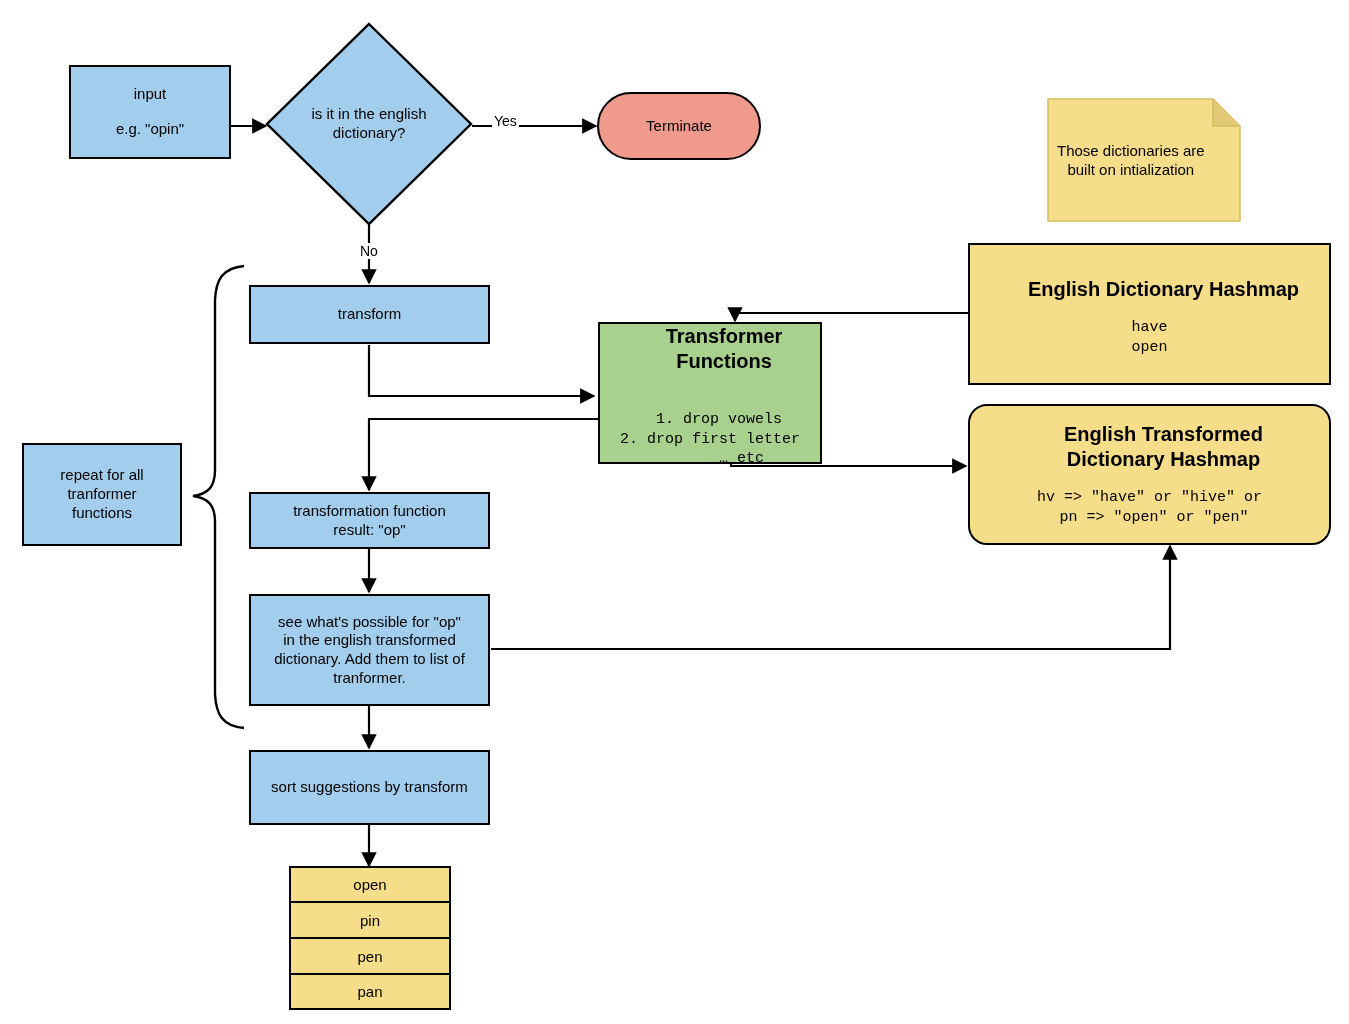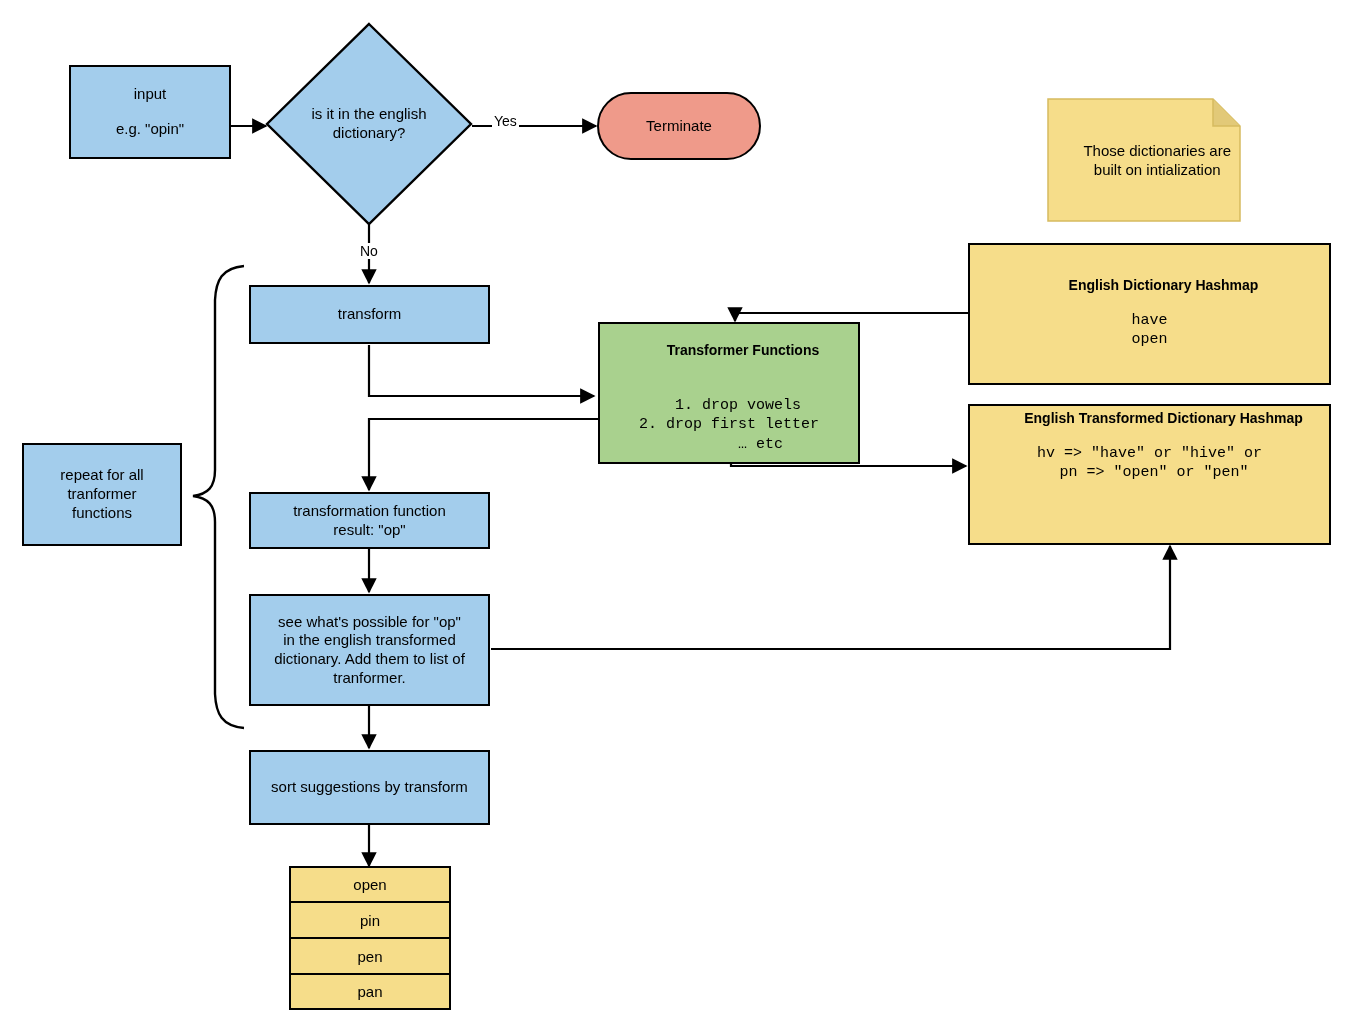--- a/index.html
+++ b/index.html
@@ -33,21 +33,21 @@
   .blue  { background: #a3cdec; }
   .green { background: #a9d18e; }
   .red   { background: #ef9a8a; }
   .yellow{ background: #f6dd8a; }
 
   .node .line { display: block; }
   .gap { height: 16px; }
 
   .title {
     font-weight: bold;
-    font-size: 14px;
+    font-size: 20px;
     margin-left: 28px;
   }
   .mono {
     font-family: "Liberation Mono", monospace;
     font-size: 15px;
     line-height: 1.3;
     white-space: pre;
   }
 
   
@@ -75,21 +75,21 @@
     border-radius: 999px;
   }
 
   
   .note-wrap { position: absolute; }
   .note-label {
     position: absolute;
     inset: 0;
     display: flex;
     align-items: center;
-    justify-content: flex-end;
+    justify-content: flex-start;
     text-align: center;
     font-size: 15px;
     line-height: 1.3;
     padding: 0 10px;
     box-sizing: border-box;
     border-radius: 24px;
   }
 
   
   .stack {
@@ -218,34 +218,34 @@
   <div class="node blue" style="left:249px; top:285px; width:241px; height:59px;">
     <span class="line">transform</span>
   </div>
 
   <div class="node blue" style="left:22px; top:443px; width:160px; height:103px;">
     <span class="line">repeat for all</span>
     <span class="line">tranformer</span>
     <span class="line">functions</span>
   </div>
 
-  <div class="node green" style="left:598px; top:322px; width:262px; height:142px; justify-content:flex-start; padding-top:18px;">
+  <div class="node green" style="left:598px; top:322px; width:224px; height:142px; justify-content:flex-start; ">
     <span class="title">Transformer Functions</span>
     <span class="mono" style="margin-top:36px;">  1. drop vowels
 2. drop first letter
        … etc</span>
   </div>
 
   <div class="node yellow" style="left:968px; top:243px; width:363px; height:142px; justify-content:flex-start; padding-top:32px;">
     <span class="title">English Dictionary Hashmap</span>
     <span class="mono" style="margin-top:16px; text-align:center;">have
 open</span>
   </div>
 
-  <div class="node yellow" style="left:968px; top:404px; width:363px; height:141px; justify-content:flex-start; padding-top:4px;">
+  <div class="node yellow" style="left:968px; top:404px; width:363px; height:141px; justify-content:flex-start; padding-top:16px;border-radius:19px;">
     <span class="title" style="max-width:300px;">English Transformed Dictionary Hashmap</span>
     <span class="mono" style="margin-top:16px; text-align:center;">hv =&gt; "have" or "hive" or
  pn =&gt; "open" or "pen"</span>
   </div>
 
   <div class="node blue" style="left:249px; top:492px; width:241px; height:57px;">
     <span class="line">transformation function</span>
     <span class="line">result: "op"</span>
   </div>
 

